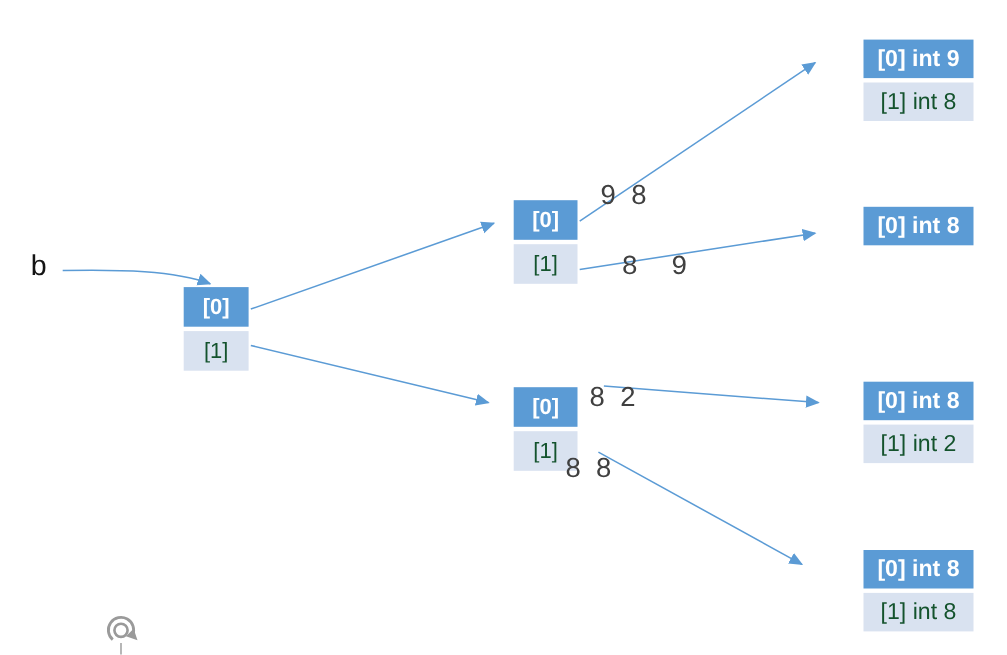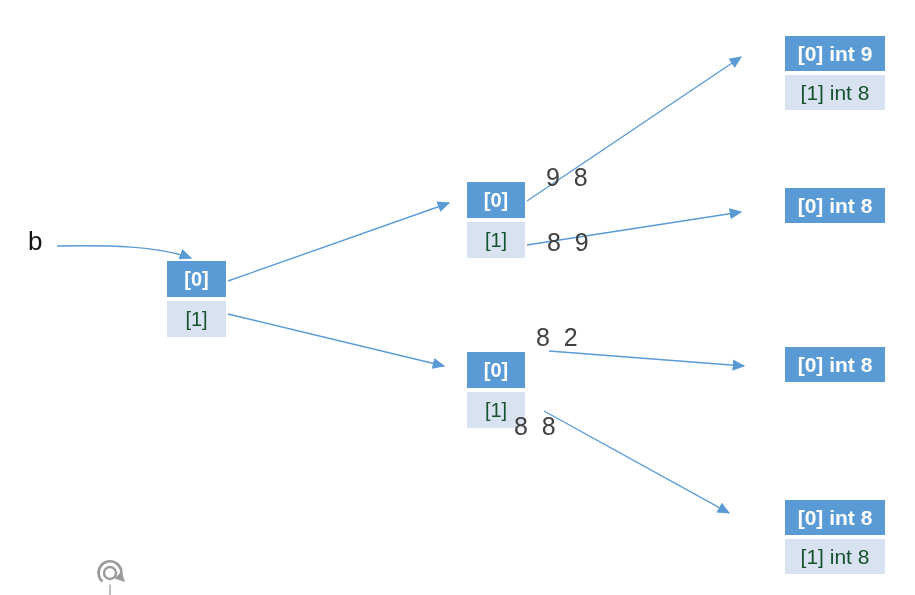--- a/index.html
+++ b/index.html
@@ -37,22 +37,22 @@
   .leaf-2 { top: 188px; }
   .leaf-3 { top: 347px; }
   .leaf-4 { top: 500px; }
 
   .edge-label {
     position: absolute;
     font-size: 25px; line-height: 27px;
     color: #404040; white-space: pre;
   }
   .el-1 { left: 546px; top: 164px; }
-  .el-2 { left: 547px; top: 229px; }
-  .el-3 { left: 536px; top: 324px; }
+  .el-2 { left: 565px; top: 229px; font-family: Liberation Mono, monospace; }
+  .el-3 { left: 536px; top: 348px; }
   .el-4 { left: 514px; top: 413px; }
 
   .rotate-handle { position: absolute; left: 94px; top: 556px; width: 36px; height: 40px; }
 </style>
 </head>
 <body>
 
 <div id="canvas">
 
   <svg id="edges" width="915" height="595" viewBox="0 0 915 595">
@@ -93,20 +93,21 @@
     <div class="row header">[0] int 9</div>
     <div class="row plain">[1] int 8</div>
   </div>
 
   <div class="node leaf leaf-2">
     <div class="row header">[0] int 8</div>
   </div>
 
   <div class="node leaf leaf-3">
     <div class="row header">[0] int 8</div>
+    <div class="row plain">[1] int 2</div>
   </div>
 
   <div class="node leaf leaf-4">
     <div class="row header">[0] int 8</div>
     <div class="row plain">[1] int 8</div>
   </div>
 
   <div class="edge-label el-1">9  8</div>
   <div class="edge-label el-2">8  9</div>
   <div class="edge-label el-3">8  2</div>

